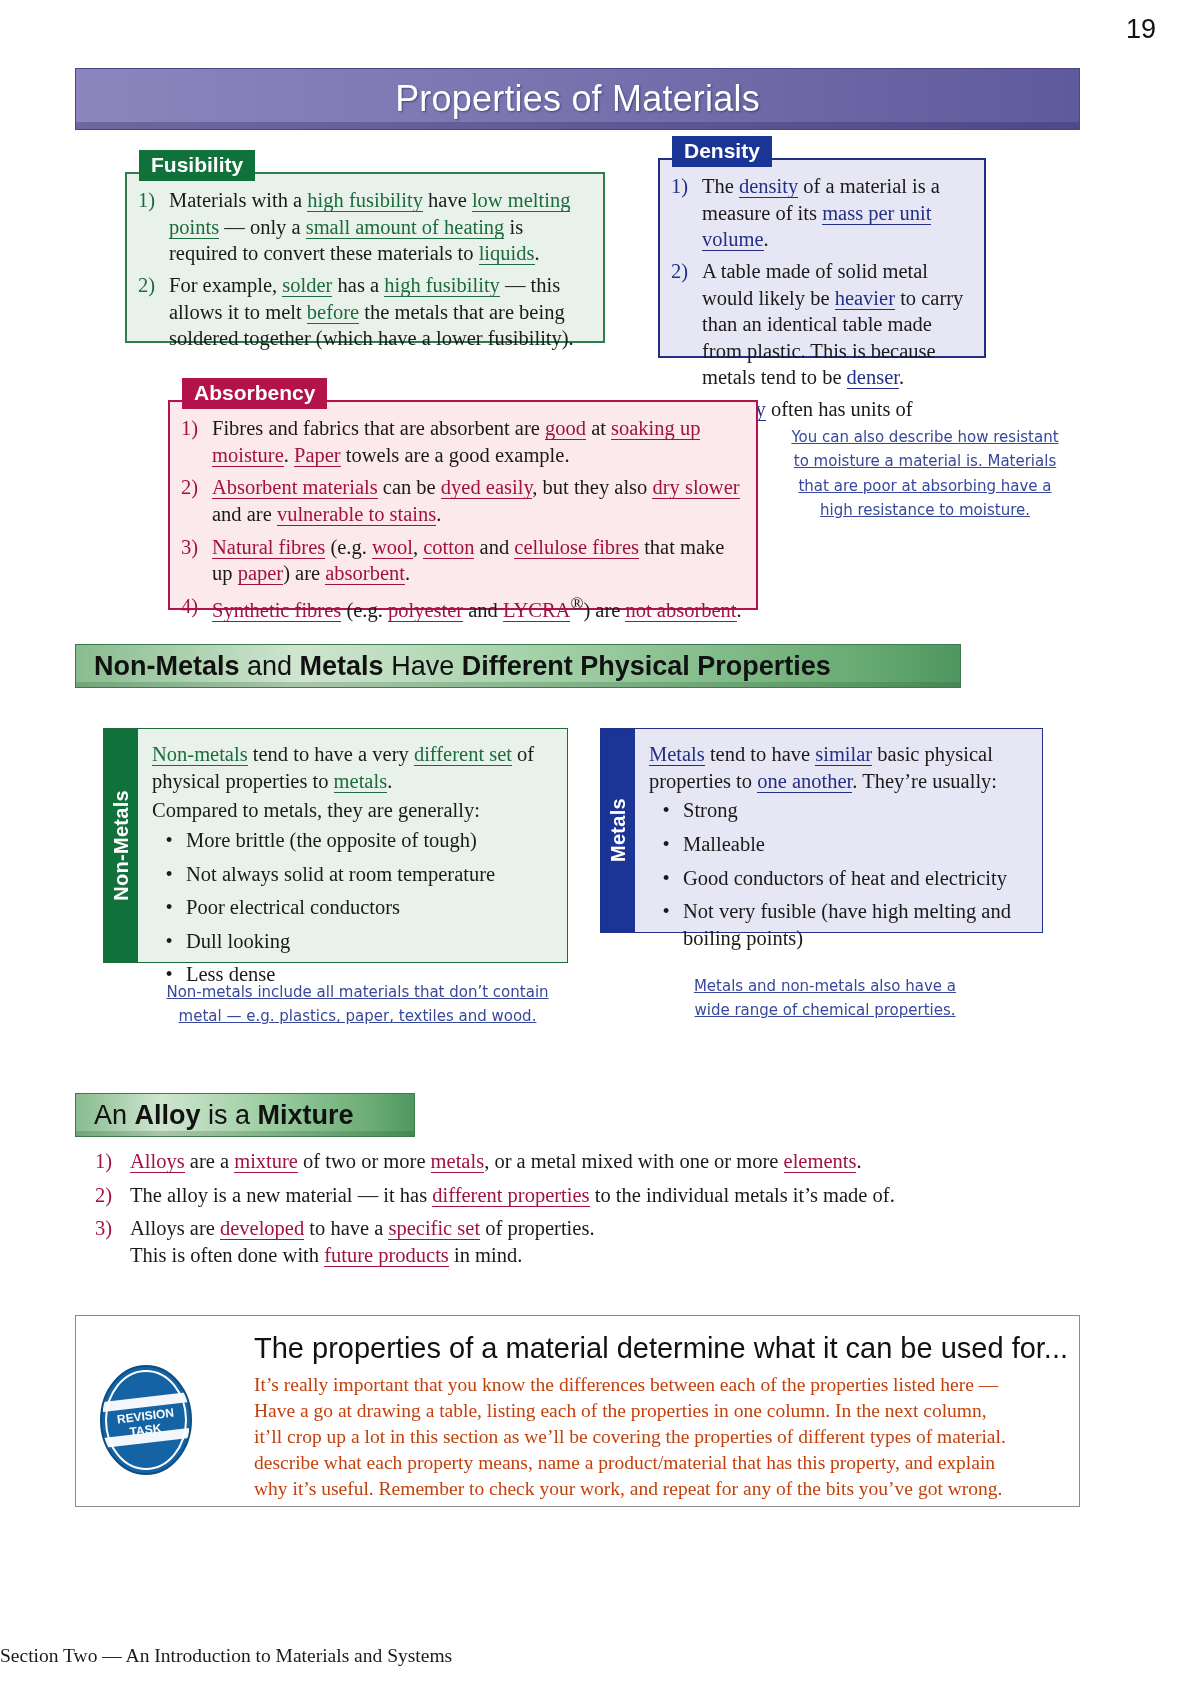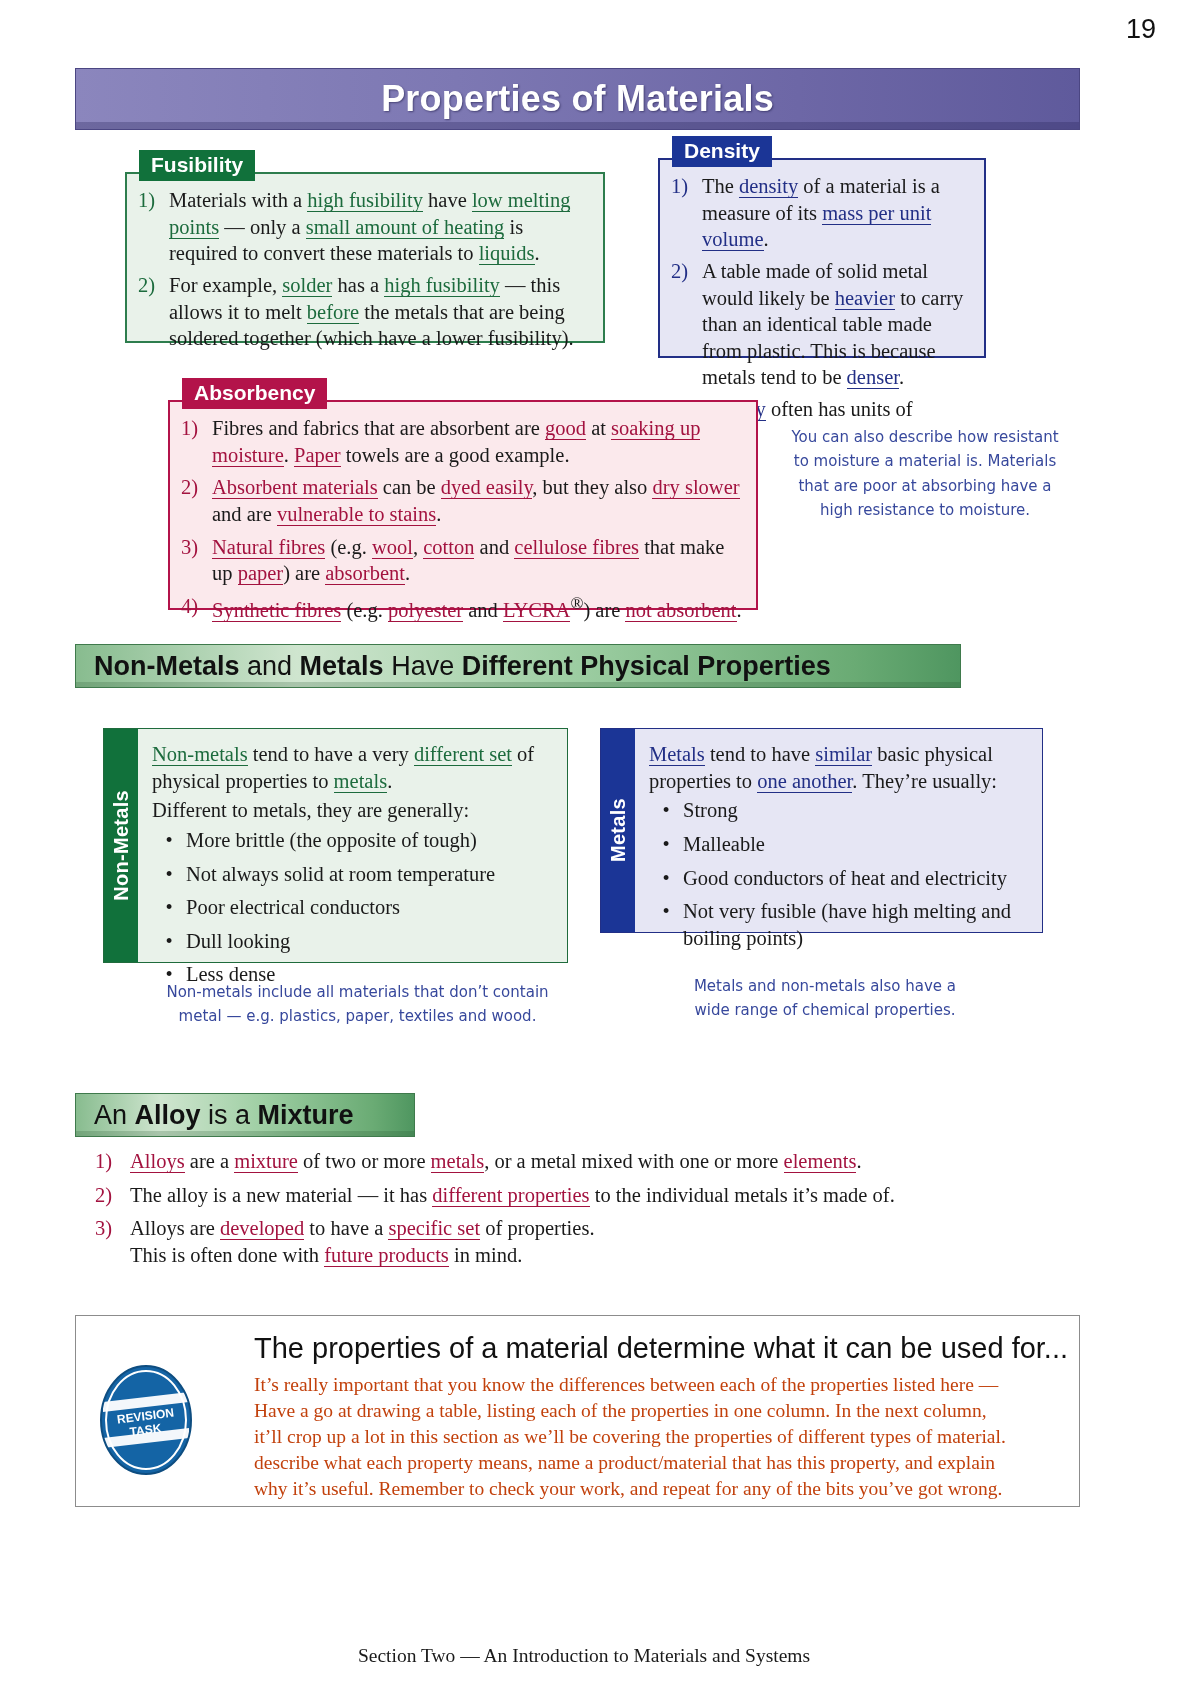--- a/index.html
+++ b/index.html
@@ -25,21 +25,21 @@
     background:linear-gradient(to right,#8b86bd 0%,#7d78b3 38%,#6d67a6 72%,#5f5a9c 100%);
     border:1px solid #4b4682;
     display:flex; align-items:center; justify-content:center;
   }
   .title-banner::after{
     content:""; position:absolute; left:0; right:0; bottom:0; height:7px;
     background:rgba(40,35,90,0.30);
   }
   .title-banner .tt {
     font-family:"Liberation Sans", sans-serif;
-    font-weight:bold; font-size:36px; color:#fff;
+    font-weight:normal; font-size:36px; color:#fff;
     letter-spacing:0.2px;
     text-shadow:1px 1px 2px rgba(30,25,70,.55);
     position:relative; z-index:2;
   }
 
   
   .tabbox { position:absolute; }
   .tabbox .tab {
     position:absolute; top:0; left:14px;
     padding:3px 12px 4px 12px;
@@ -83,20 +83,21 @@
   #absorbency .num { color:#a3123f; }
   #absorbency u { color:#a3123f; }
   #absorbency li { margin-bottom:6px; }
 
   
   .handnote {
     position:absolute;
     font-family:"DejaVu Sans", sans-serif;
     font-size:15px; line-height:1.63; color:#37489c;
     text-align:center;
+    text-decoration:underline;
   }
   #note-moisture { left:790px; top:425px; width:270px; }
   #note-nonmetals { left:150px; top:980px; width:415px; }
   #note-metals { left:680px; top:950px; width:290px;margin-top:24px; }
 
   
   .sec-head {
     position:absolute; height:44px;
     background:linear-gradient(to right,#88bc8f 0%,#cfe5cf 25%,#9fcfa4 55%,#6aab74 88%,#4f9660 100%);
     border:1px solid #3f7a4c;
@@ -175,21 +176,21 @@
   }
   #revision-box .rbody div { white-space:nowrap; }
   .badge {
     position:absolute; left:22px; top:48px; width:96px; height:112px;
   }
   .badge svg { display:block; }
 
   
   .footer {
     position:absolute; left:0; right:0; top:1645px;
-    text-align:center; font-size:19.5px; color:#1a1a1a;
+    text-align:left; font-size:19.5px; color:#1a1a1a;
     padding-right:32px;
   }
 </style>
 </head>
 <body>
 
 <div class="page-num">19</div>
 
 <div class="title-banner">
   <span class="tt">Properties of Materials</span>
@@ -260,21 +261,21 @@
 <div class="sec-head" id="head-nonmetals">
   <span class="ht"><b>Non-Metals</b> and <b>Metals</b> Have <b>Different Physical Properties</b></span>
 </div>
 
 <div class="sidepanel" id="panel-nonmetals">
   <div class="spine">
     <span>Non-Metals</span>
   </div>
   <div class="content">
     <p><u>Non-metals</u> tend to have a very <u>different set</u> of physical properties to <u>metals</u>.</p>
-    <p>Different to metals, they are generally:</p>
+    <p>Compared to metals, they are generally:</p>
     <ul>
       <li>
           <span class="bul">•</span>
           <span>More brittle (the opposite of tough)</span>
         </li>
       <li>
           <span class="bul">•</span>
           <span>Not always solid at room temperature</span>
         </li>
       <li>

